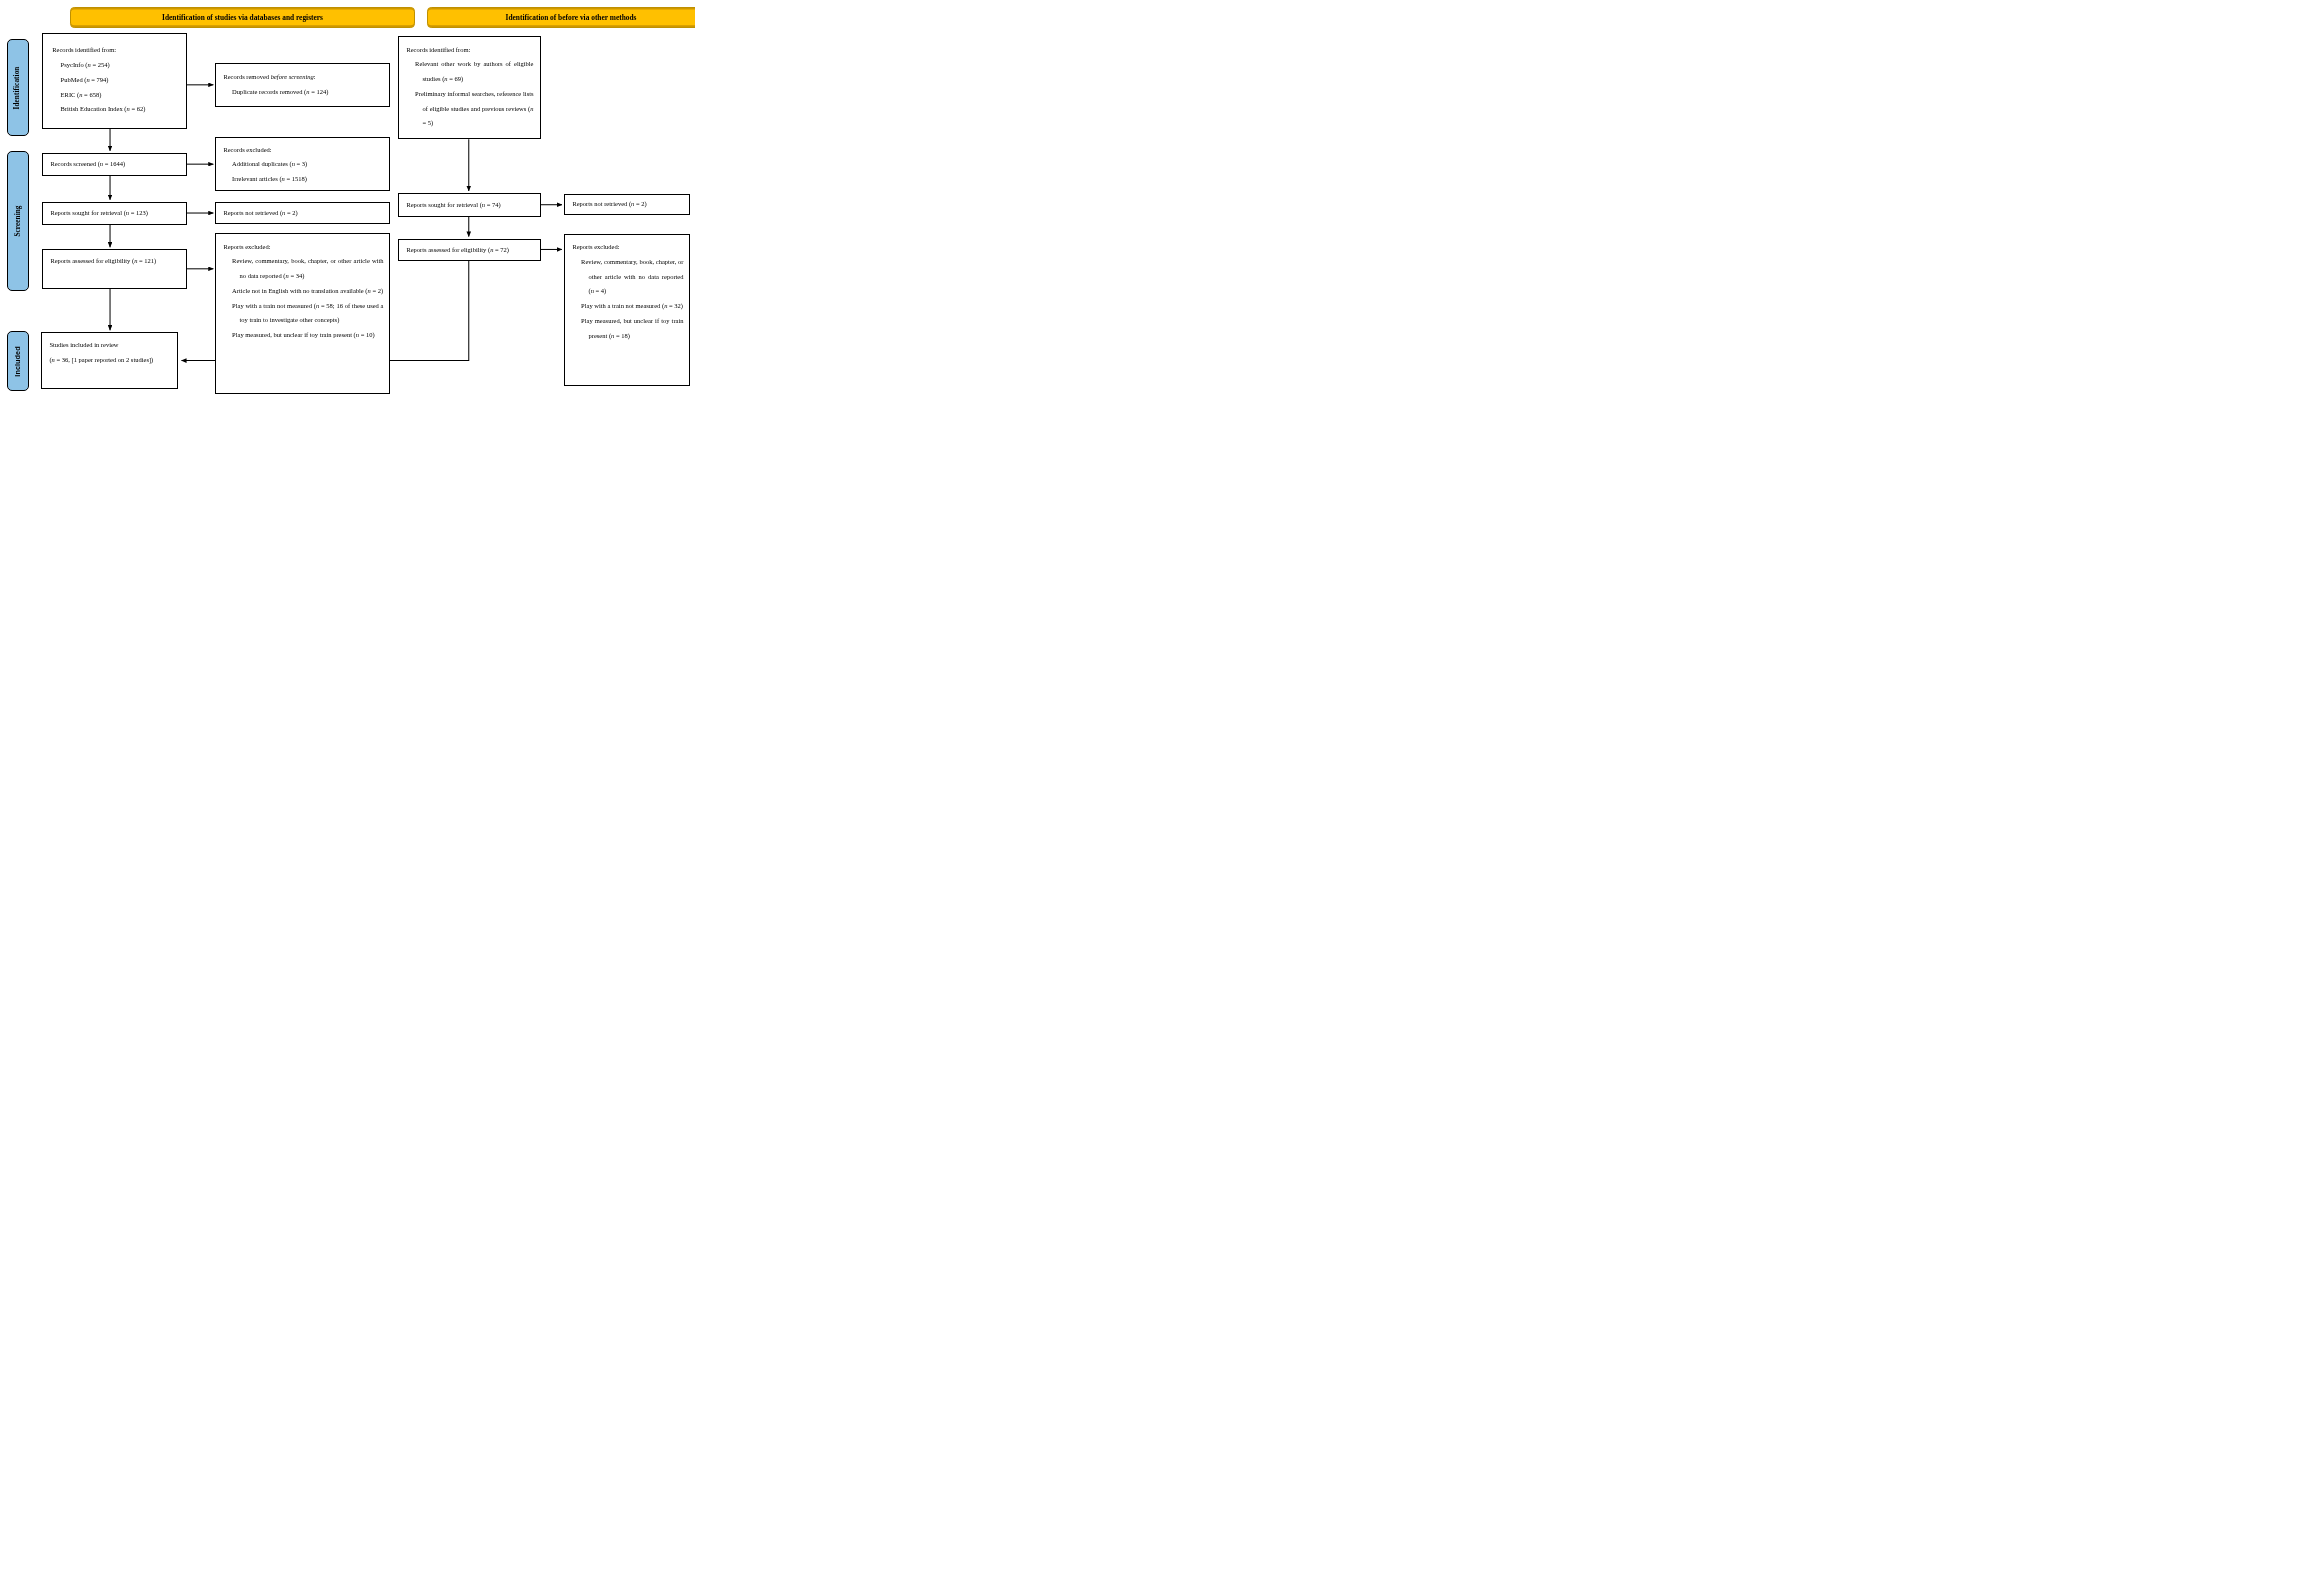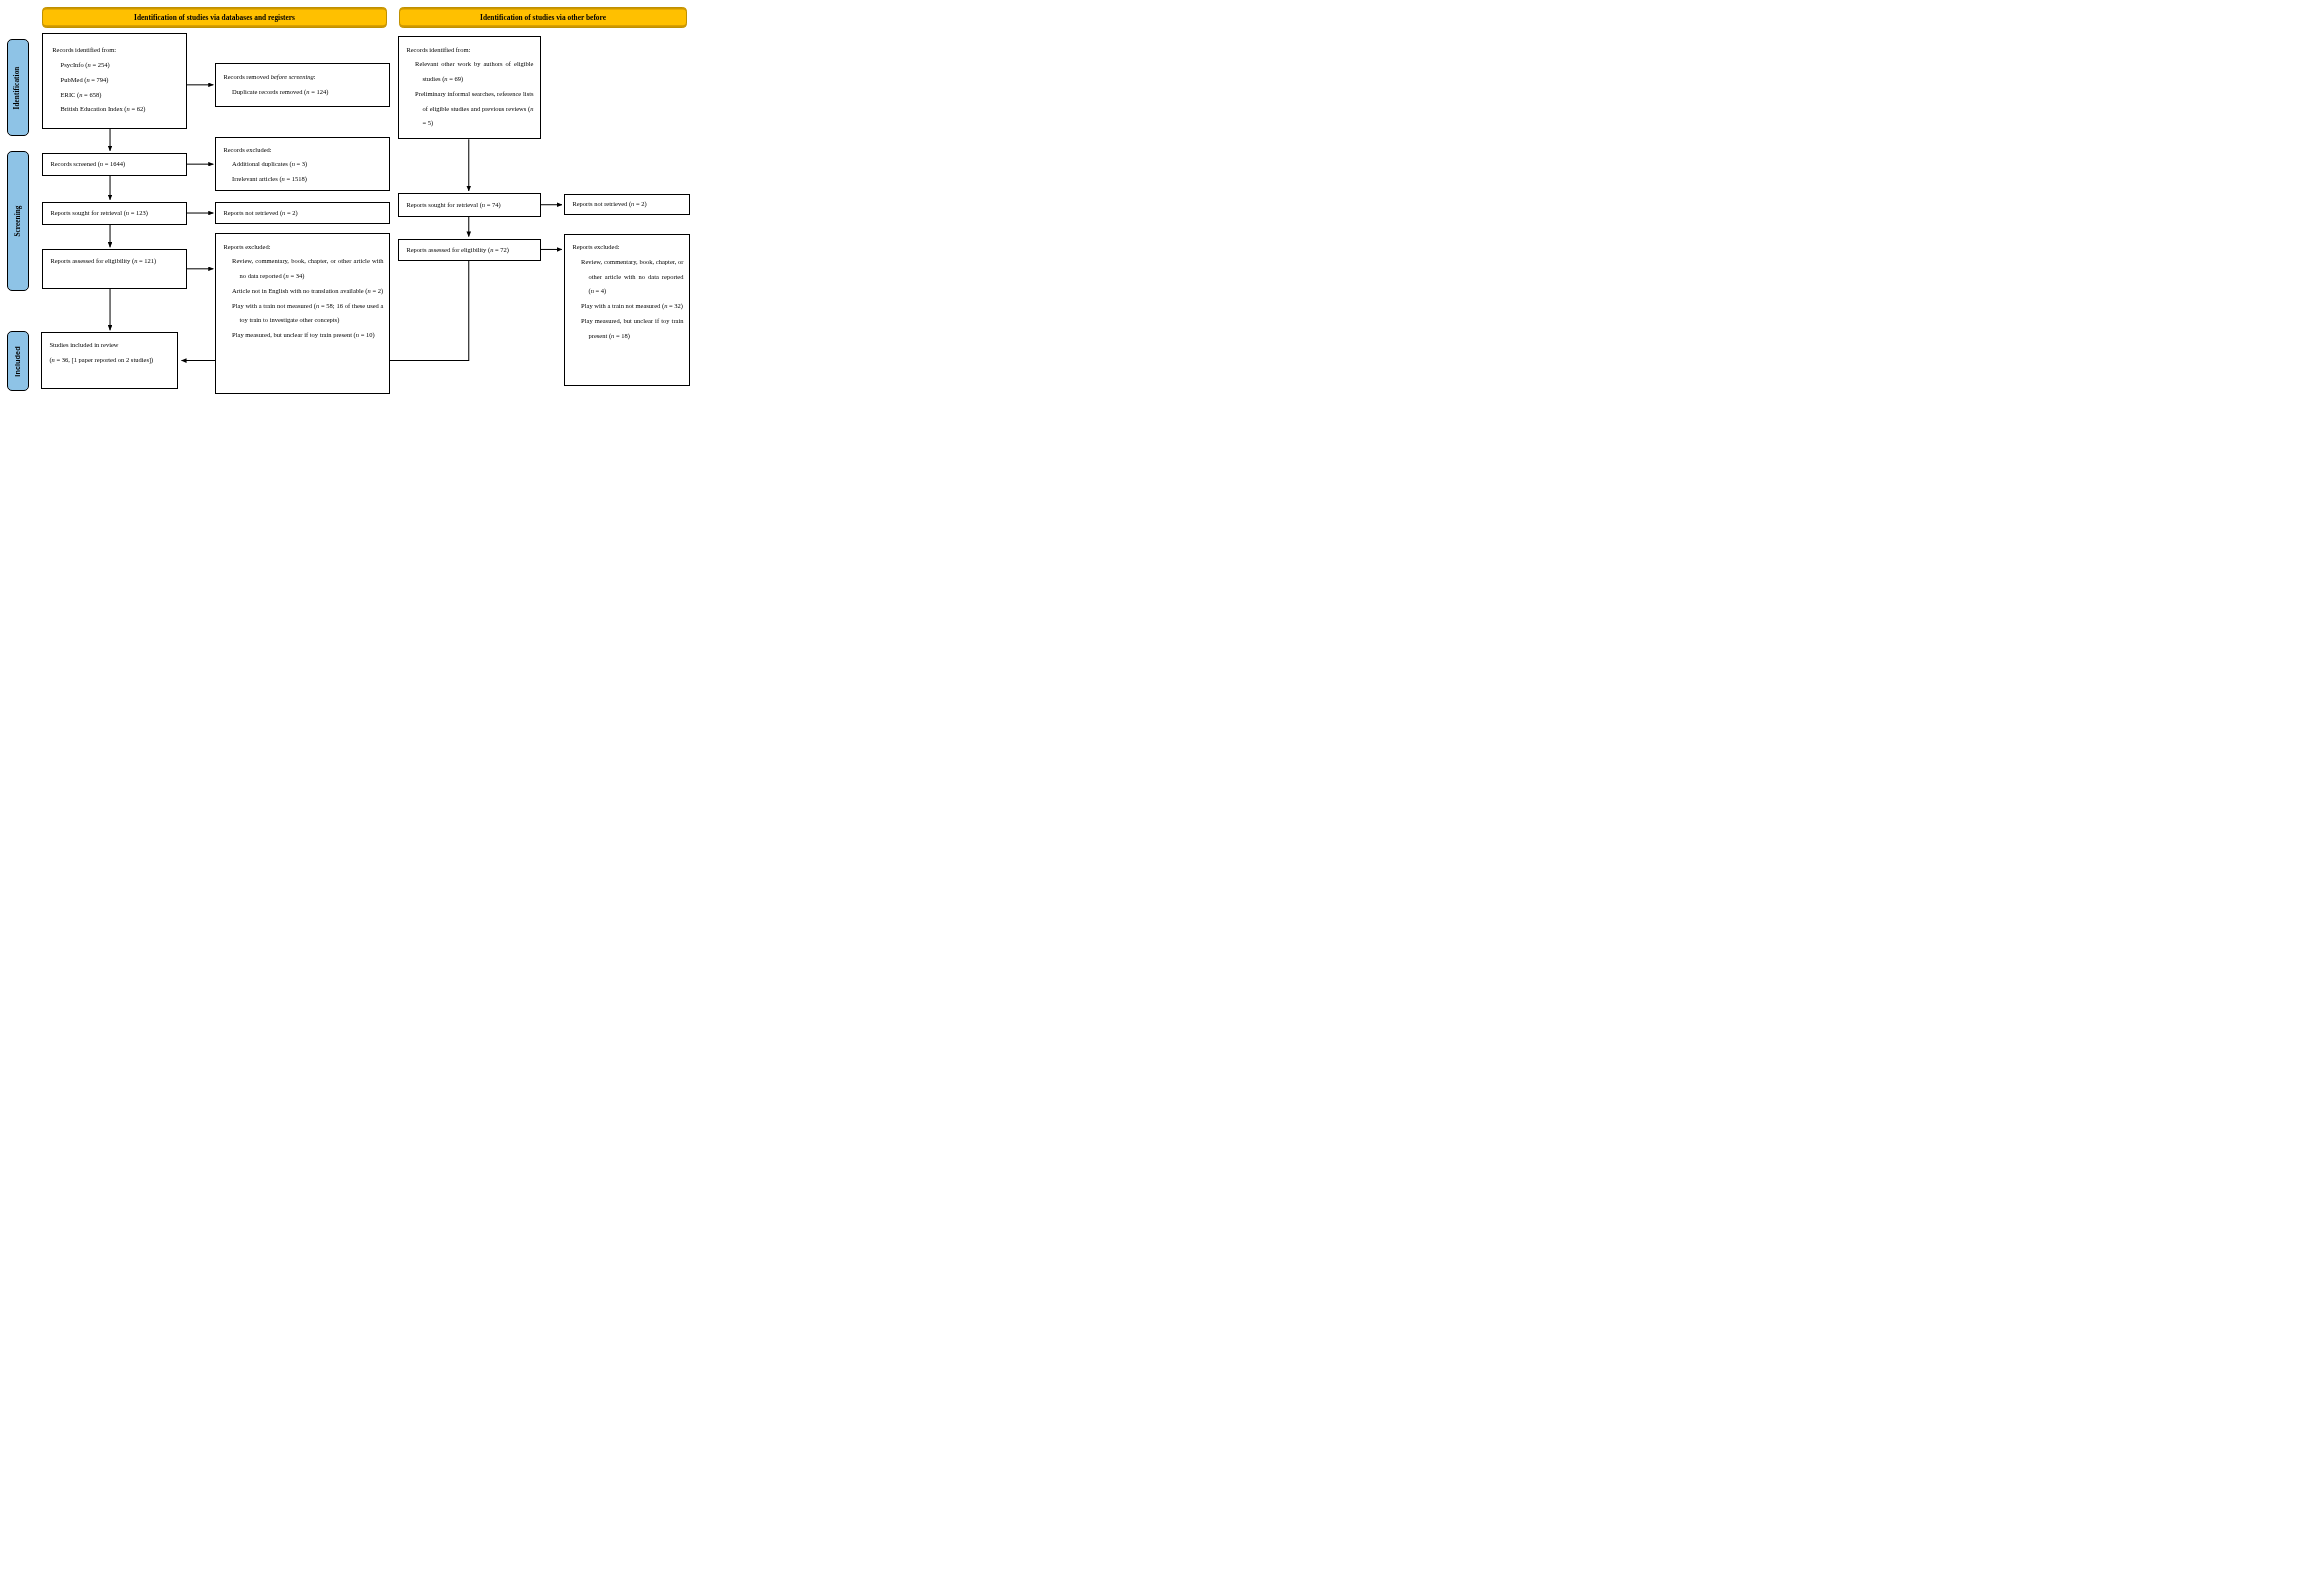--- a/index.html
+++ b/index.html
@@ -29,20 +29,21 @@
     z-index: 2;
     background: var(--header-bg);
     border: 0.9px solid var(--header-border);
     border-radius: 4.2px;
     box-shadow: inset 0 1.4px 0 rgba(146,102,0,0.45), inset 0 -1.8px 0 rgba(146,102,0,0.45);
     display: flex;
     align-items: center;
     justify-content: center;
     font-weight: bold;
     font-size: 7.4px;
+    margin-left: 28px;
   }
   .stage {
     position: absolute;
     z-index: 2;
     background: var(--stage-bg);
     border: 1.4px solid var(--box-border);
     border-radius: 5px;
     display: flex;
     align-items: center;
     justify-content: center;
@@ -123,21 +124,21 @@
       <line x1="1016" y1="470" x2="1016" y2="513" marker-end="url(#arr)"></line>
 
       <line x1="1171" y1="444" x2="1218" y2="444" marker-end="url(#arr)"></line>
       <line x1="1171" y1="541" x2="1218" y2="541" marker-end="url(#arr)"></line>
 
       <path d="M1016 565 V 782 H 393" marker-end="url(#arr)"></path>
     </g>
   </svg>
 
   <div class="header" style="left:42px; top:7px; width:343px; height:19.4px;">Identification of studies via databases and registers</div>
-  <div class="header" style="left:399px; top:7px; width:286px; height:19.4px;">Identification of studies via other before</div>
+  <div class="header" style="left:399px; top:7px; width:286px; height:19.4px;">Identification of before via other methods</div>
 
   <div class="stage" style="left:6.5px; top:39px; width:20px; height:95px;">
     <span>Identification</span>
   </div>
   <div class="stage" style="left:6.5px; top:151px; width:20px; height:138px;">
     <span>Screening</span>
   </div>
   <div class="stage sans" style="left:6.5px; top:331px; width:20px; height:58px;">
     <span>Included</span>
   </div>

